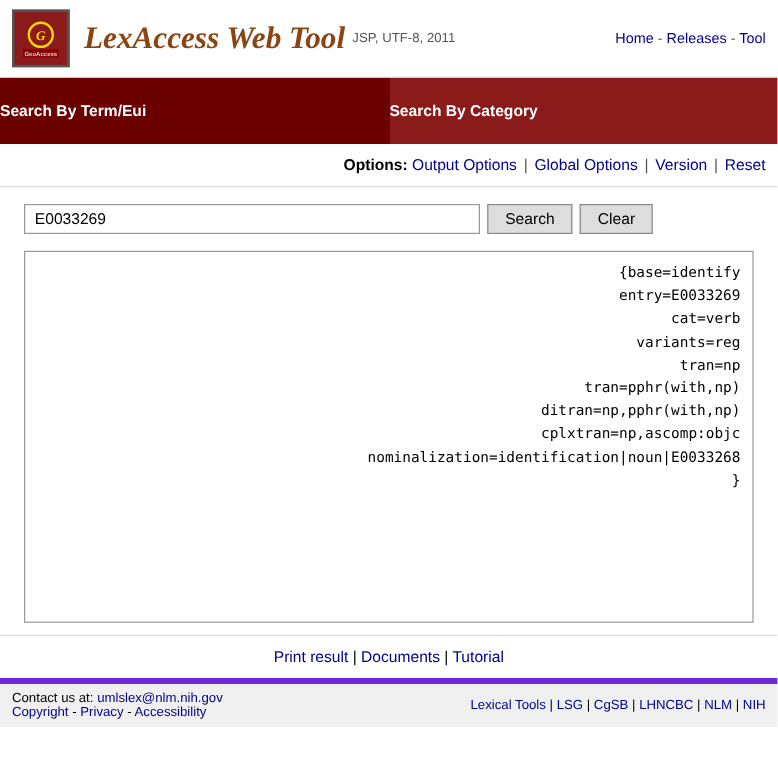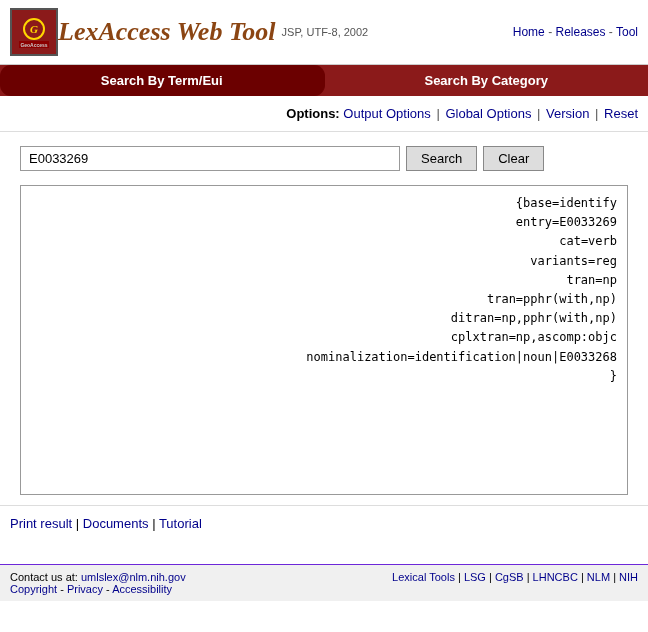--- a/index.html
+++ b/index.html
@@ -7,30 +7,30 @@
 
     
     #header { display: flex; align-items: center; padding: 8px 10px; background: #fff; border-bottom: 1px solid #ccc; }
     #logo-img {
       width: 48px; height: 48px;
       background: #8B1A1A;
       border: 2px solid #555;
       display: flex; align-items: center; justify-content: center;
       color: #fff; font-size: 18px; font-weight: bold; flex-shrink: 0;
     }
-    #app-title { margin-left: 0; font-size: 26px; font-weight: bold; font-style: italic; color: #8B4513; font-family: Georgia, serif; }
+    #app-title { margin-left: 12px; font-size: 26px; font-weight: bold; font-style: italic; color: #8B4513; font-family: Georgia, serif; }
     #app-subtitle { font-size: 11px; color: #555; margin-left: 6px; vertical-align: middle; }
     #header-links { margin-left: auto; font-size: 12px; color: #555; }
     #header-links a { color: #00008B; text-decoration: none; }
 
     
     #navbar { display: flex; background: #8B1A1A; }
     .nav-item {
-      flex: 1; text-align: center; padding: 8px 0; color: #fff;
-      font-size: 13px; font-weight: bold; cursor: pointer; border-right: 1px solid #6B0000; border-radius: 11px;
+      flex: 1; text-align: left; padding: 20px 0; color: #fff;
+      font-size: 13px; font-weight: bold; cursor: pointer; border-right: 1px solid #6B0000;
     }
     .nav-item:last-child { border-right: none; }
     .nav-item.active { background: #6B0000; }
 
     
     #options-bar { text-align: right; padding: 10px; border-bottom: 1px solid #ddd; }
     #options-bar .label { font-weight: bold; font-size: 13px; }
     #options-bar a { color: #00008B; text-decoration: none; font-size: 13px; }
     .sep { color: #555; margin: 0 2px; }
 
@@ -55,44 +55,44 @@
       padding: 8px 10px;
       font-family: monospace;
       font-size: 12px;
       line-height: 1.6;
       white-space: pre;
       background: #fff;
       text-align: right;
     }
 
     
-    #bottom-links { text-align: left; padding: 10px; border-top: 1px solid #ddd; }
+    #bottom-links { text-align: center; padding: 10px; border-top: 1px solid #ddd; }
     #bottom-links a { color: #00008B; text-decoration: none; font-size: 13px; }
 
     
-    #footer { background: #f0f0f0; border-top: 1px solid #6d28d9; padding: 6px 10px; font-size: 11px; display: flex; justify-content: space-between; align-items: flex-start; margin-top: 23px; }
+    #footer { background: #f0f0f0; border-top: 5px solid #6d28d9; padding: 6px 10px; font-size: 11px; display: flex; justify-content: space-between; align-items: center; }
     #footer-left a { color: #00008B; text-decoration: none; }
     #footer-right { text-align: right; }
     #footer-right a { color: #00008B; text-decoration: none; font-size: 11px; }
   </style>
 </head>
 <body>
 
 <div id="header">
   <div id="logo-img">
     <svg width="38" height="38" viewBox="0 0 38 38">
       <rect width="38" height="38" fill="#8B1A1A"></rect>
       <circle cx="19" cy="16" r="10" fill="none" stroke="#FFD700" stroke-width="2"></circle>
       <text x="19" y="20" text-anchor="middle" fill="#FFD700" font-size="11" font-family="Georgia" font-style="italic">G</text>
       <rect x="4" y="28" width="30" height="7" fill="#8B0000"></rect>
       <text x="19" y="34" text-anchor="middle" fill="#ccc" font-size="5" font-family="Arial">GeoAccess</text>
     </svg>
   </div>
   <span id="app-title">LexAccess Web Tool</span>
-  <span id="app-subtitle">JSP, UTF-8, 2002</span>
+  <span id="app-subtitle">JSP, UTF-8, 2011</span>
   <div id="header-links">
     <a href="#">Home</a>
     <span> - </span>
     <a href="#">Releases</a>
     <span> - </span>
     <a href="#">Tool</a>
   </div>
 </div>
 
 <div id="navbar">

